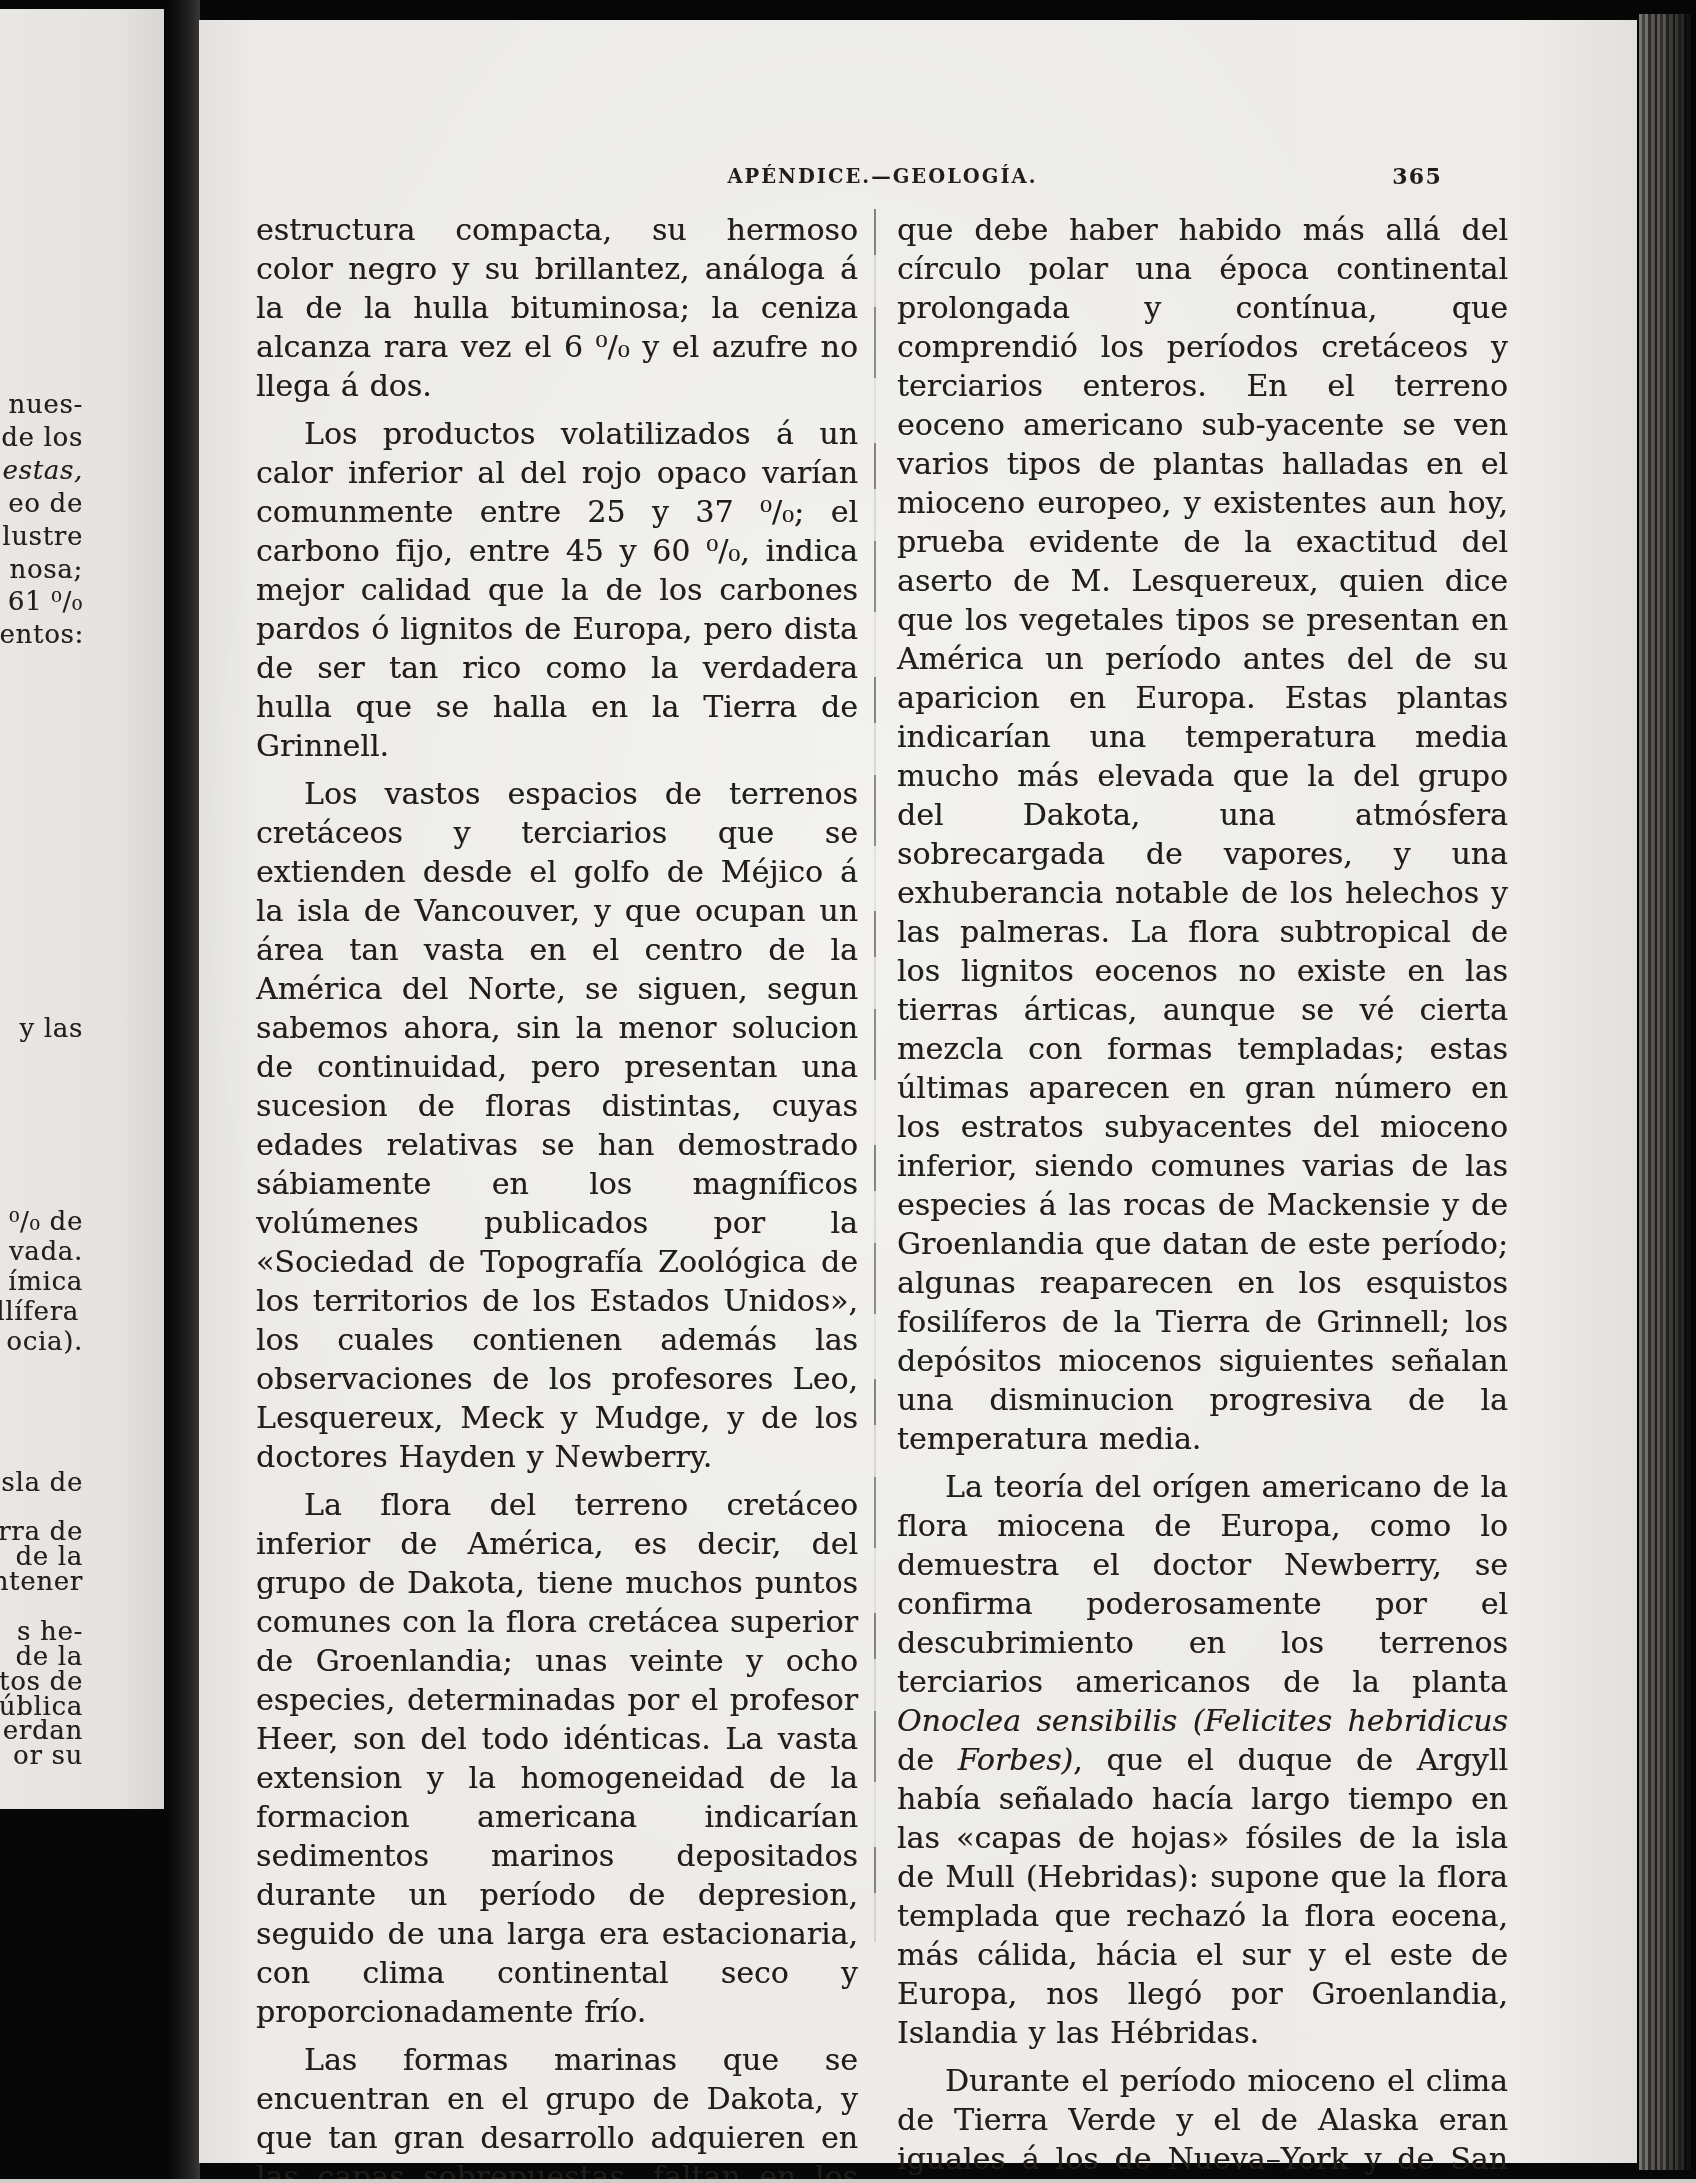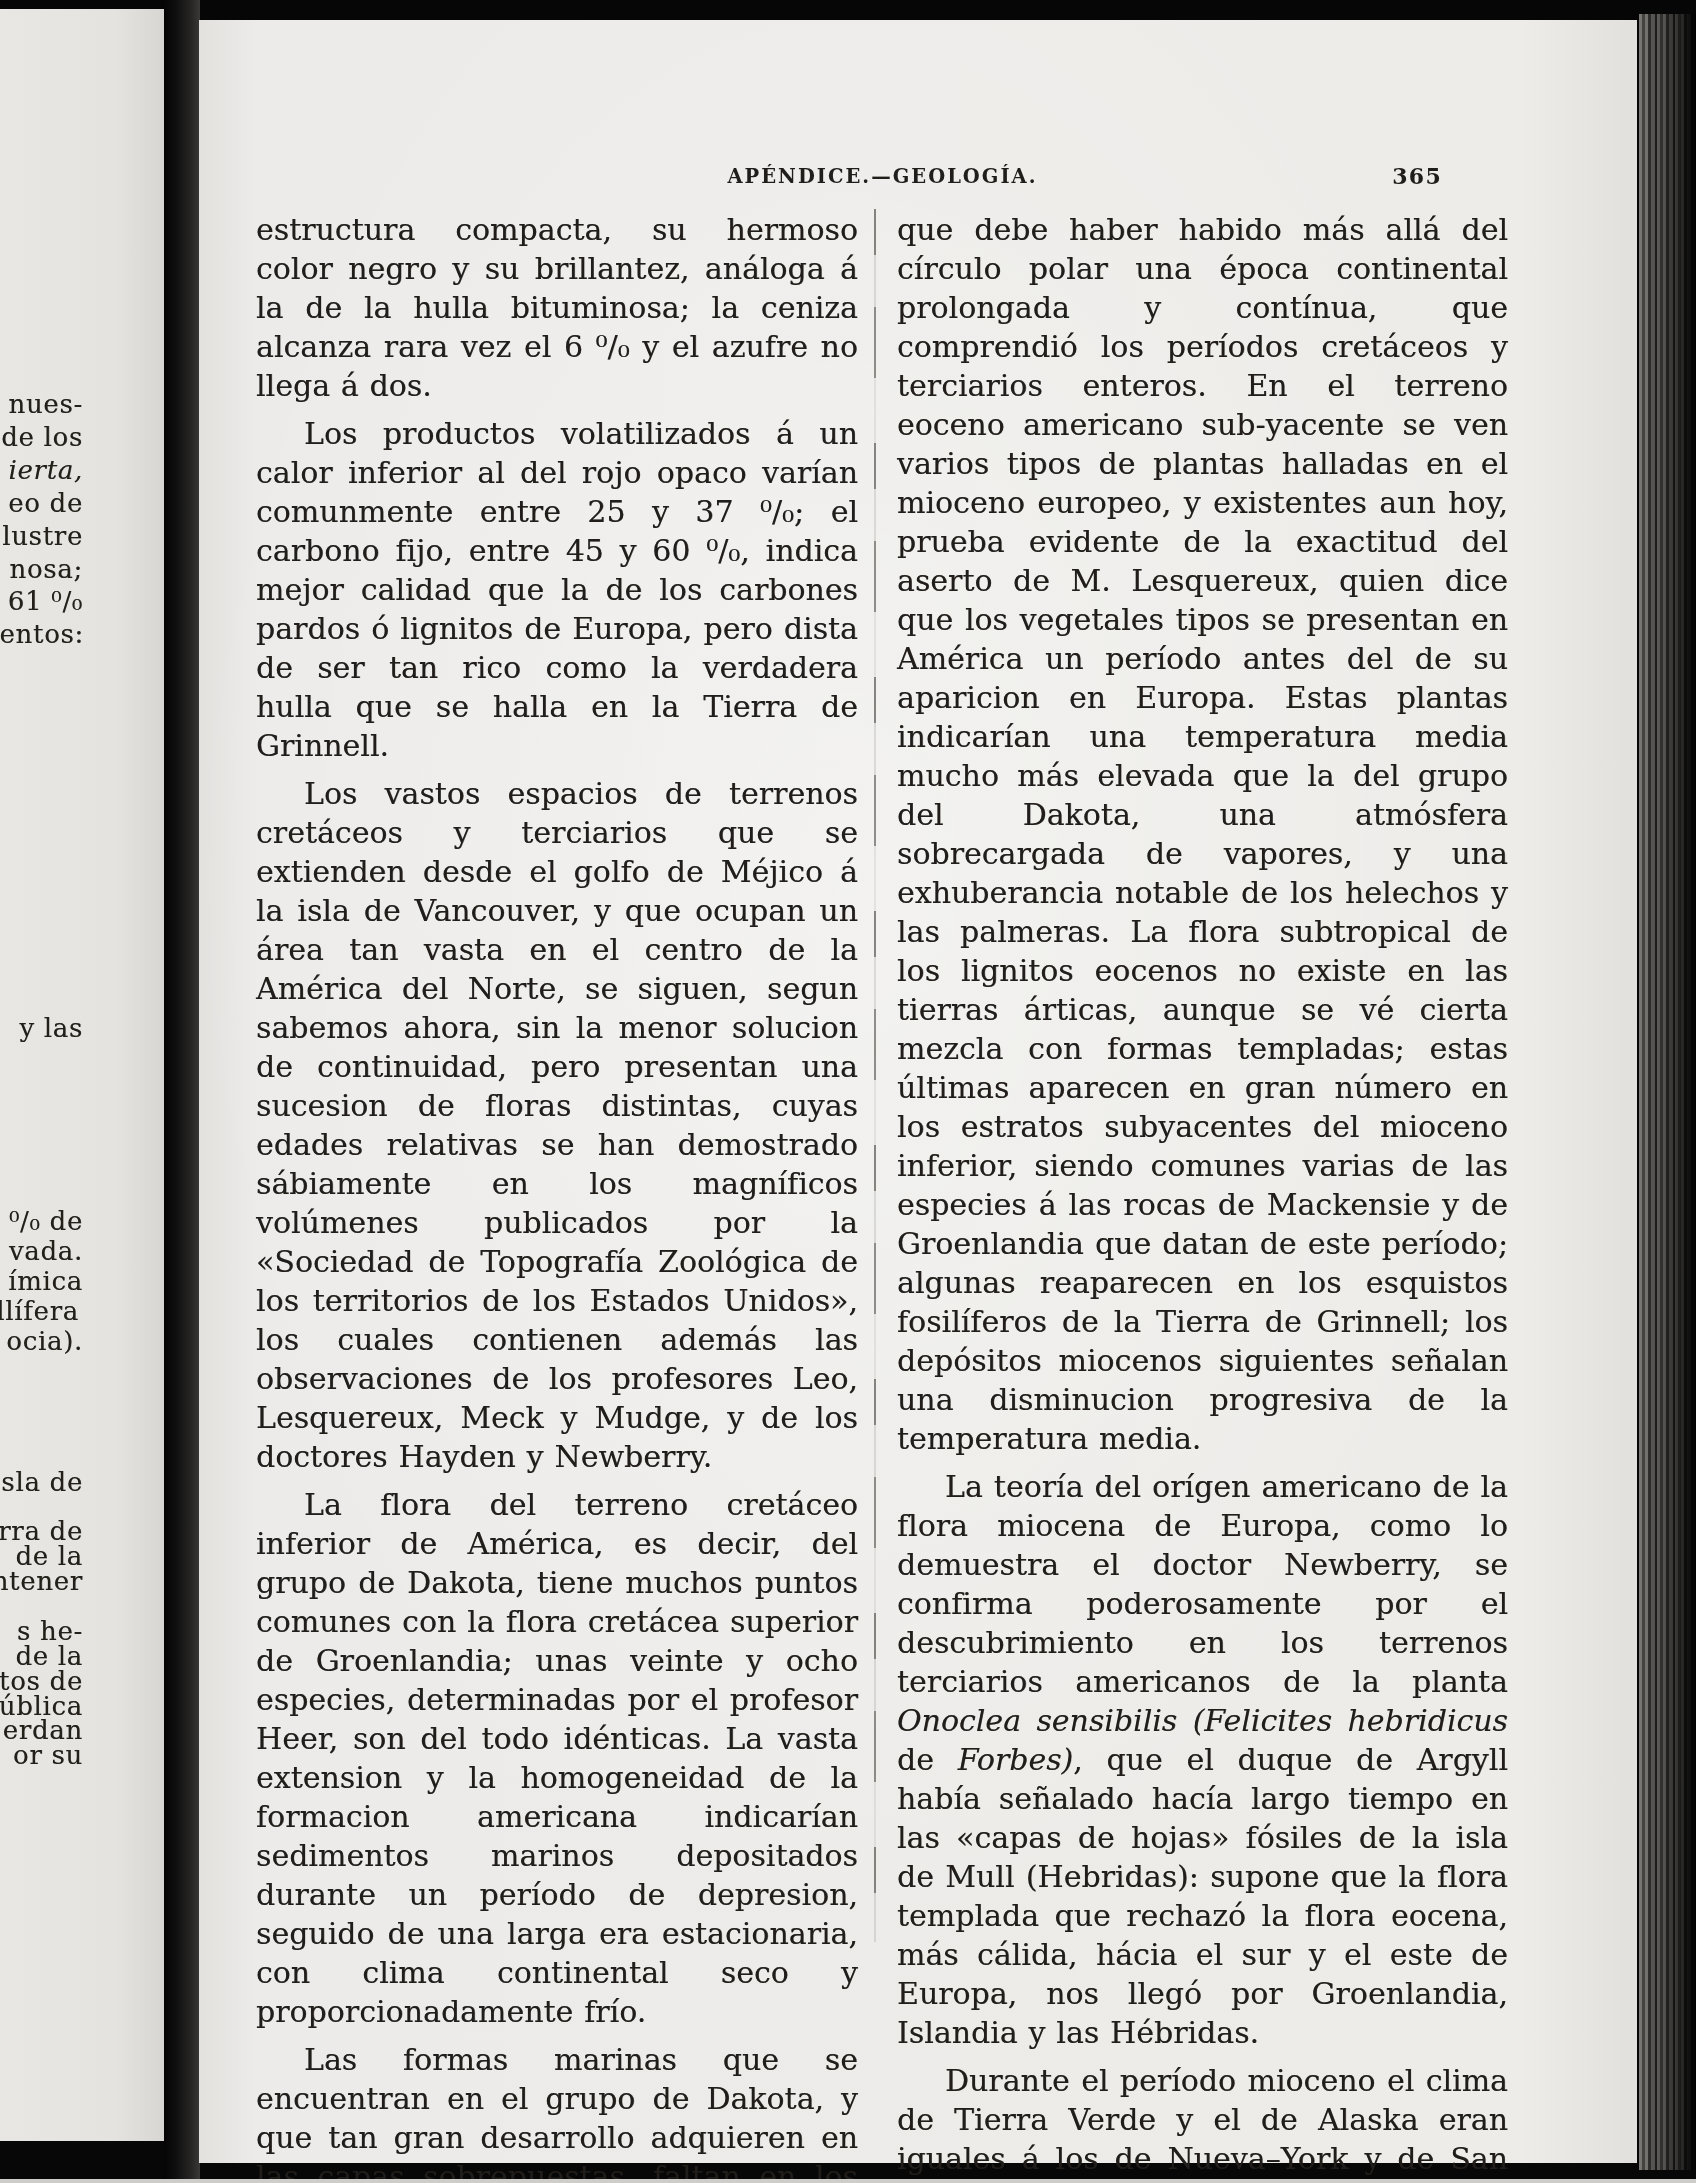--- a/index.html
+++ b/index.html
@@ -3,21 +3,21 @@
 <meta charset="utf-8">
 <style>
   html,body{margin:0;padding:0;}
   body{
     width:1696px;height:2183px;position:relative;overflow:hidden;
     background:#070707;
     font-family:"DejaVu Serif", serif;
   }
   
   .facing-page{
-    position:absolute;left:0;top:9px;width:164px;height:2132px;
+    position:absolute;left:0;top:9px;width:164px;height:1800px;
     background:linear-gradient(90deg,#e9e7e4 0%,#e5e3e0 70%,#d8d6d3 100%);
   }
   .fragment{
     position:absolute;right:81px;transform:translateX(100%);
     white-space:nowrap;
     font-size:26px;color:#232019;letter-spacing:0.7px;
     text-shadow:0.3px 0.3px 0.3px rgba(20,18,15,.45);
   }
   .fragment.it{font-style:italic;}
   
@@ -80,21 +80,21 @@
   }
 </style>
 </head>
 <body>
 
 <div class="top-band"></div>
 
 <div class="facing-page" id="facing">
     <span class="fragment" style="top: 380px; right: 81px; transform: none;">nues-</span>
     <span class="fragment" style="top: 413px; right: 81px; transform: none;">de los</span>
-    <span class="fragment it" style="top: 446px; right: 81px; transform: none;">ierta,</span>
+    <span class="fragment it" style="top: 446px; right: 81px; transform: none;">estas,</span>
     <span class="fragment" style="top: 479px; right: 81px; transform: none;">eo de</span>
     <span class="fragment" style="top: 512px; right: 81px; transform: none;">lustre</span>
     <span class="fragment" style="top: 545px; right: 81px; transform: none;">nosa;</span>
     <span class="fragment" style="top: 577px; right: 81px; transform: none;">61 ⁰/₀</span>
     <span class="fragment" style="top: 610px; right: 80px; transform: none;">entos:</span>
     <span class="fragment" style="top: 1004px; right: 81px; transform: none;">y las</span>
     <span class="fragment" style="top: 1197px; right: 81px; transform: none;">⁰/₀ de</span>
     <span class="fragment" style="top: 1227px; right: 81px; transform: none;">vada.</span>
     <span class="fragment" style="top: 1257px; right: 81px; transform: none;">ímica</span>
     <span class="fragment" style="top: 1287px; right: 85px; transform: none;">llífera</span>

